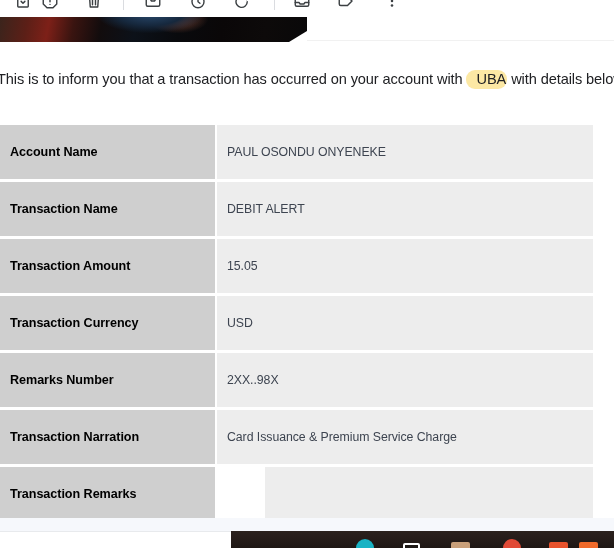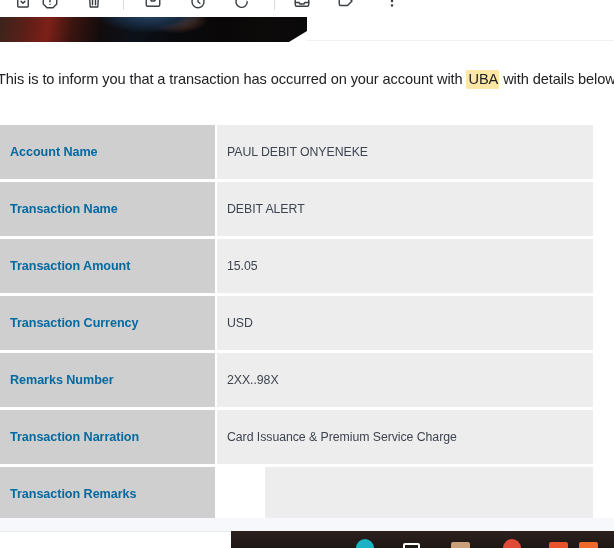--- a/index.html
+++ b/index.html
@@ -70,34 +70,34 @@
   .body-line {
     position:absolute; left:-3px; top:69px; width:617px;
     font-size:14.6px;
     line-height:20px;
     color:#202124;
     white-space:nowrap;
     letter-spacing:-0.1px;
   }
   .hl {
     background:#fce8a4;
-    padding:1px 1px 2px 2px;
-    border-radius:1px;
+    padding:1px 1px 2px 10px;
+    border-radius:9px;
   }
 
   
   .detail-table {
     position:absolute; left:0; top:125px; width:593px;
   }
   .row { display:flex; width:593px; margin-bottom:3px; }
   .row:last-child { margin-bottom:0;gap:48px; }
   .cell-label {
     width:215px;
     background:#cfcfcf;
-    color:#0369a1;
+    color:#000000;
     font-weight:bold;
     font-size:12.6px;
     letter-spacing:-0.05px;
     padding:0 0 0 10px;
     display:flex; align-items:center;
   }
   .cell-value {
     flex:1;
     background:#ededed;
     color:#3d4450;
@@ -218,21 +218,21 @@
   </div>
   <div class="banner-hairline"></div>
 
   <div class="body-line">
     <span>This is to inform you that a transaction has occurred on your account with </span><span class="hl">UBA</span><span> with details below:</span>
   </div>
 
   <div class="detail-table" id="detail-table">
       <div class="row row-h">
         <div class="cell-label">Account Name</div>
-        <div class="cell-value">PAUL DEBIT ONYENEKE</div>
+        <div class="cell-value">PAUL OSONDU ONYENEKE</div>
       </div>
       <div class="row row-h">
         <div class="cell-label">Transaction Name</div>
         <div class="cell-value">DEBIT ALERT</div>
       </div>
       <div class="row row-h">
         <div class="cell-label">Transaction Amount</div>
         <div class="cell-value">15.05</div>
       </div>
       <div class="row row-h">

